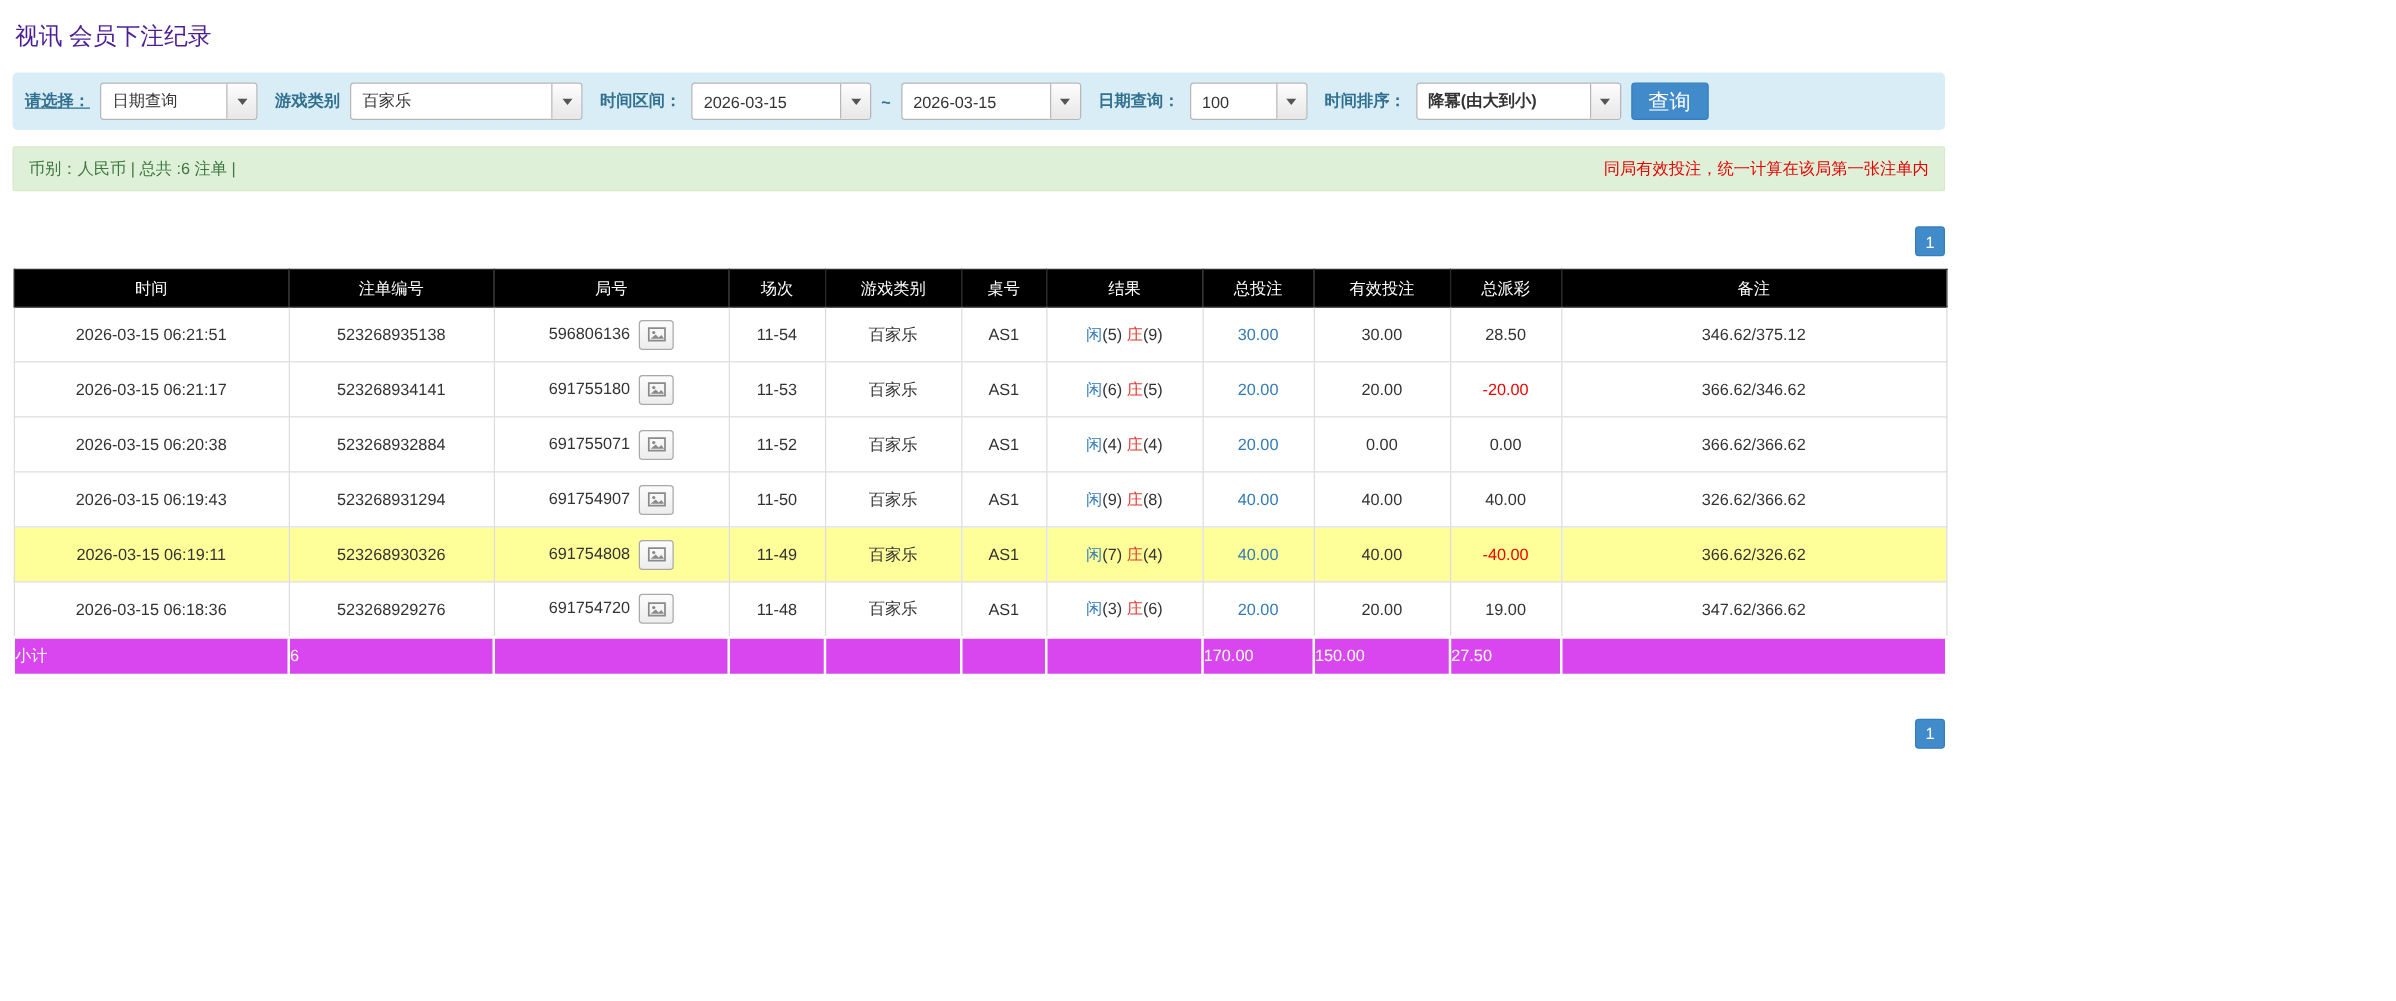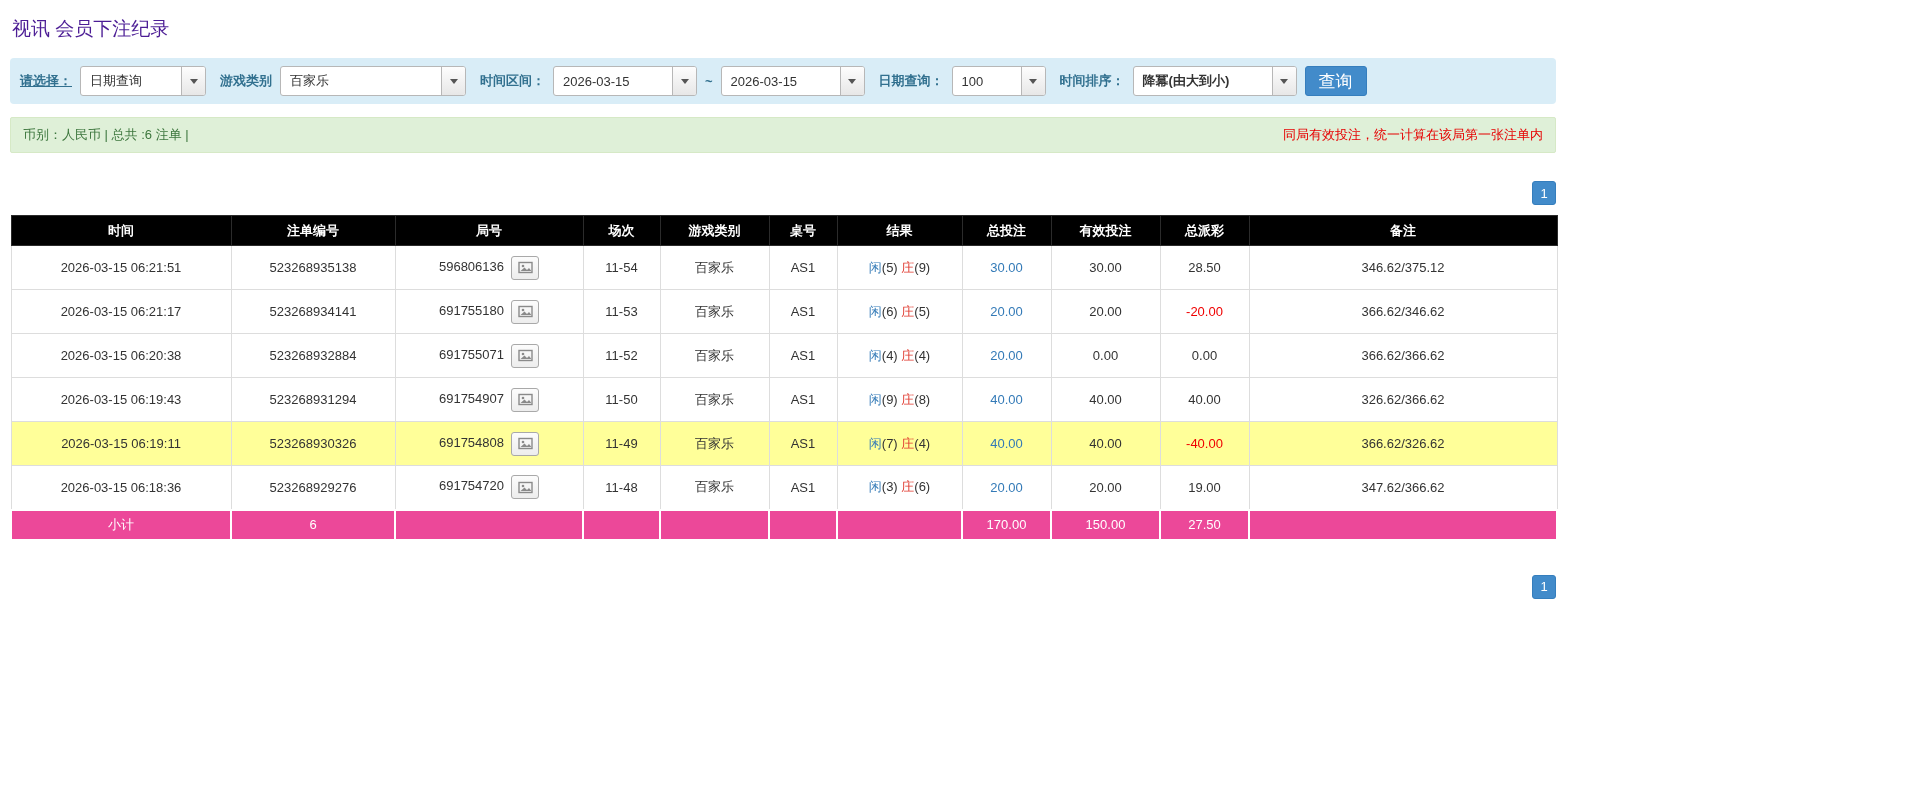--- a/index.html
+++ b/index.html
@@ -57,40 +57,40 @@
   .pager-bottom { margin-top: 34px; }
   .page-btn {
     min-width: 24px; height: 24px; background: #428bca; border: 1px solid #357ebd;
     color: #fff; border-radius: 3px; display: flex; align-items: center; justify-content: center;
     font-size: 13px; cursor: pointer;
   }
 
   
   table { border-collapse: collapse; width: 1546px; table-layout: fixed; }
   thead th {
-    background: #000; color: #fff; font-weight: bold; font-size: 13px;
+    background: #000; color: #fff; font-weight: normal; font-size: 13px;
     height: 30px; text-align: center; border: 1px solid #2b2b2b;
   }
   tbody td {
     height: 44px; text-align: center; background: #fff;
     border: 1px solid #ddd; font-size: 13px; color: #333; overflow: hidden;
   }
   tr.highlight td { background: #ffff99; }
   .link-blue { color: #337ab7; cursor: pointer; }
   .neg { color: #f00000; }
   .res-player { color: #337ab7; }
   .res-banker { color: #e03a2f; }
   .res-num { color: #333; }
   .replay-btn {
     display: inline-flex; align-items: center; justify-content: center;
     width: 28px; height: 24px; margin-left: 7px; vertical-align: middle;
     background: linear-gradient(#fcfcfc, #ededed); border: 1px solid #a9a9a9; border-radius: 3px; cursor: pointer;
   }
   tfoot td {
-    background: #ec4899; color: #fff; height: 30px; text-align: center;
+    background: #d946ef; color: #fff; height: 30px; 
     border: 2px solid #fff; font-size: 13px;
   }
 </style>
 </head>
 <body>
 
 <div class="container">
 
   <h1 class="page-title">视讯 会员下注纪录</h1>
 

